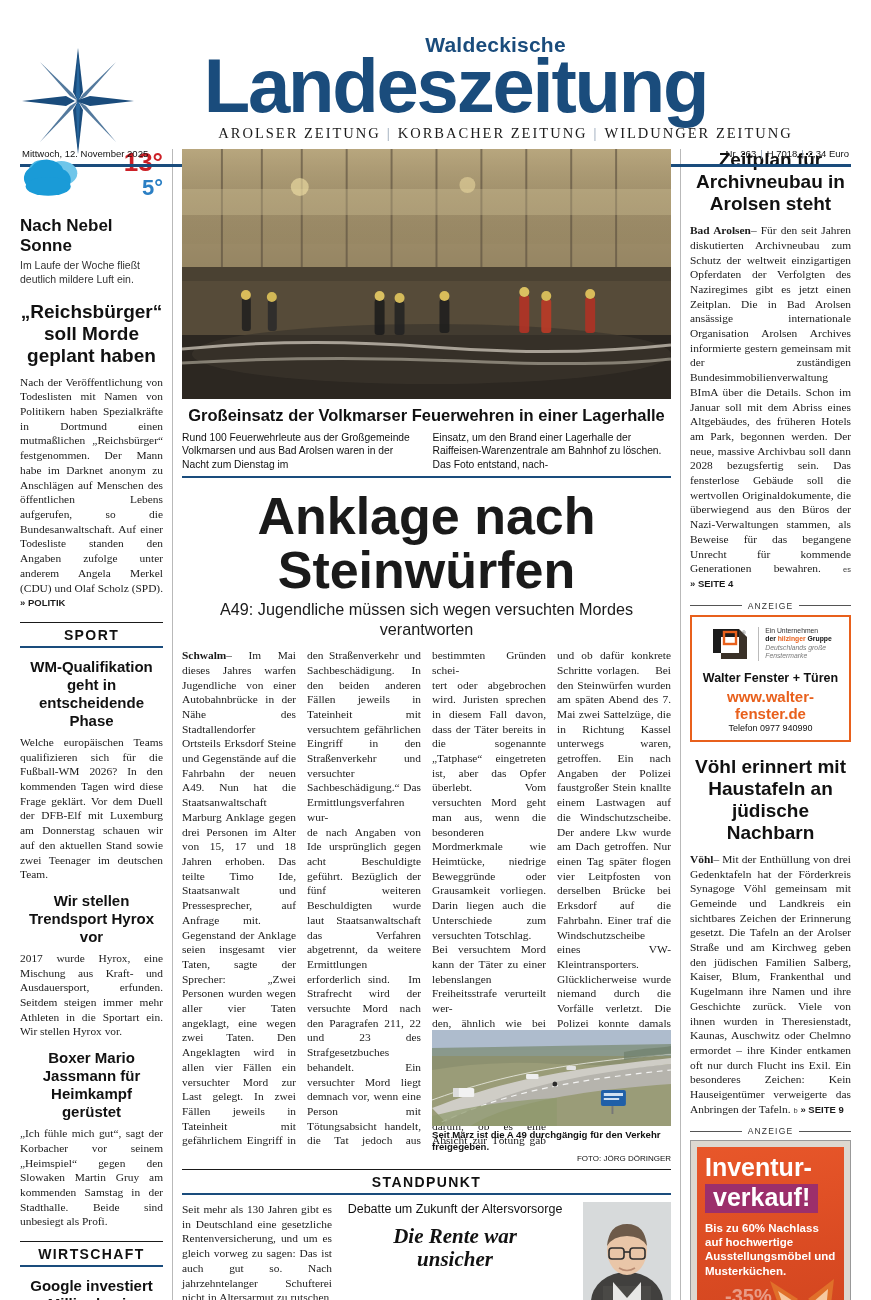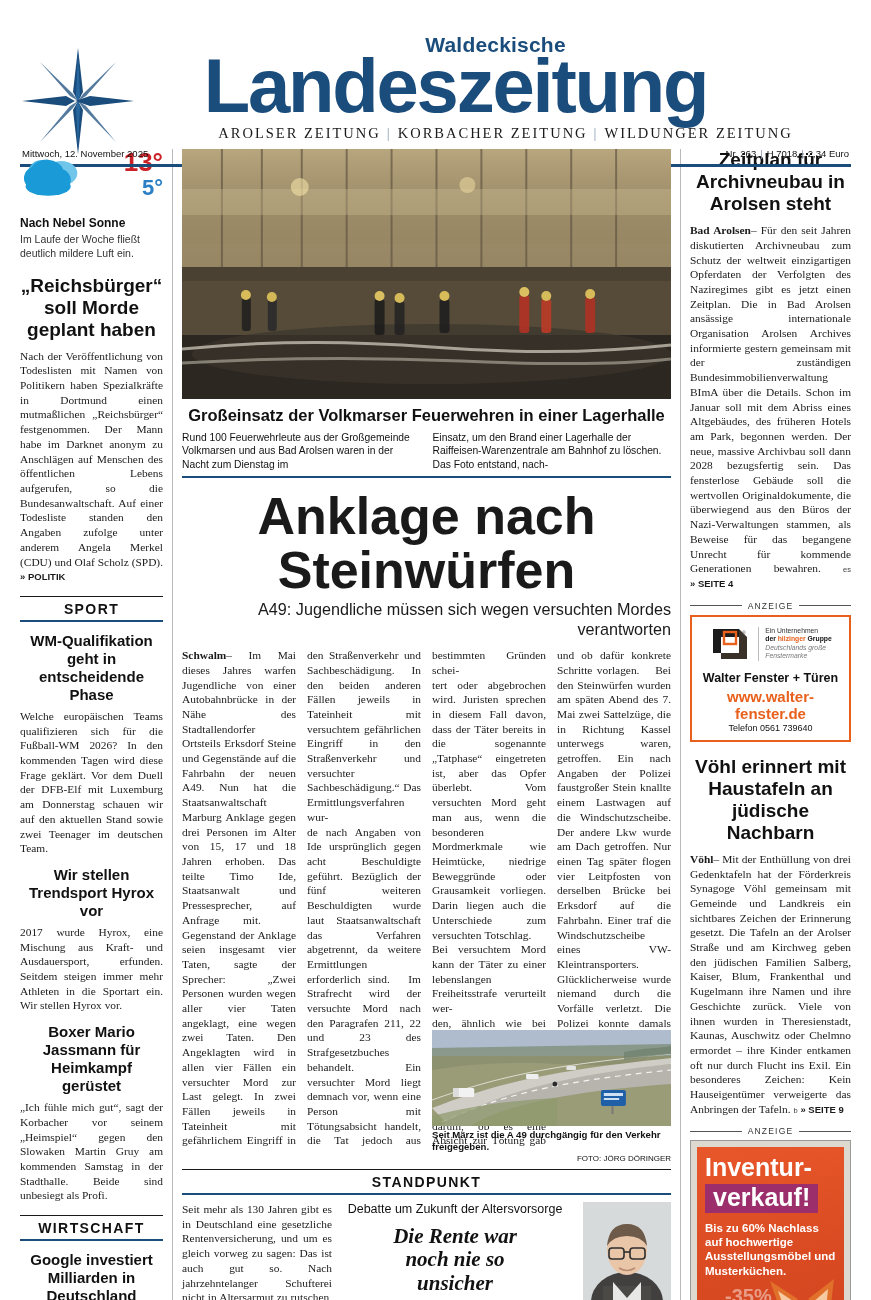--- a/index.html
+++ b/index.html
@@ -47,21 +47,21 @@
   .col-left { width: 152px; flex: none; padding-right: 9px; }
   .col-mid { width: 509px; flex: none; padding: 0 9px; border-left: 1px solid #b9b9b9; border-right: 1px solid #b9b9b9;}
   .col-right { width: 170px; flex: none; padding-left: 9px; }
 
   
   .weather { display: flex; align-items: flex-end; gap: 6px; margin-bottom: 16px; }
   .cloud-icon { width: 62px; height: 46px; position: relative; flex: none; margin-top: 4px;}
   .temps { text-align: right; flex: 1; font-family: "Liberation Sans", sans-serif; font-weight: bold; }
   .t-hi { font-size: 26px; color: #cc2027; line-height: 1; }
   .t-lo { font-size: 22px; color: #2b7fc4; line-height: 1.15; }
-  .w-head { font-family: "Liberation Sans", sans-serif; font-weight: bold; font-size: 12px; color: #111; margin-top: 2px;}
+  .w-head { font-family: "Liberation Sans", sans-serif; font-weight: bold; font-size: 17px; color: #111; margin-top: 2px;}
   .w-text { font-family: "Liberation Sans", sans-serif; font-size: 10.5px; color: #333; line-height: 1.3; margin-top: 3px; }
 
   
   h2.lead {
     font-family: "Liberation Sans", sans-serif; font-weight: bold;
     font-size: 19px; line-height: 1.16; text-align: center; color: #111;
     margin: 14px 0 8px;
   }
   h3.sec-head {
     font-family: "Liberation Sans", sans-serif; font-weight: bold;
@@ -98,21 +98,21 @@
   .credit { font-family: "Liberation Sans", sans-serif; font-size: 7.5px; color: #444; }
 
   
   .main-head {
     font-family: "Liberation Sans", sans-serif; font-weight: bold;
     font-size: 52px; text-align: center; line-height: 1.04; color: #1a1a1a;
     margin: 11px 0 3px;
   }
   .main-sub {
     font-family: "Liberation Sans", sans-serif; font-size: 16.2px;
-    text-align: right; color: #1a1a1a; margin-bottom: 9px; line-height: 1.2;
+    text-align: center; color: #1a1a1a; margin-bottom: 9px; line-height: 1.2;
   }
   .four-col { column-count: 4; column-gap: 11px; column-rule: none; }
   .author {
     font-family: "Liberation Sans", sans-serif; font-weight: bold;
     font-size: 10px; text-align: right; margin-top: 4px;
   }
 
   
   .anzeige-label {
     font-family: "Liberation Sans", sans-serif; font-size: 8.5px;
@@ -356,21 +356,20 @@
 
       <div style="display:flex;gap:11px;margin-top:7px">
         <div style="width:150px">
           <p class="body-text"><span>Seit mehr als 130 Jahren gibt es in Deutschland eine gesetzliche Rentenversicherung, und um es gleich vorweg zu sagen: Das ist auch gut so. Nach jahrzehntelanger Schufterei nicht in Altersarmut zu rutschen, ist ein zentrales Versprechen des Sozialstaats. Und eins, um das uns selbst Länder wie die USA beneiden, wo sich Senioren für Lebensmittelspenden in die Warteschlange stellen müssen.</span> </p>
         </div>
         <div style="flex:1">
           <div style="display:flex;gap:9px">
             <div style="flex:1">
               <div class="stand-kicker">Debatte um Zukunft der Altersvorsorge</div>
               <div class="stand-title">Die Rente war</div>
-              <div class="stand-title">noch nie so</div>
               <div class="stand-title">unsicher</div>
 
             </div>
             <div class="portrait">
               <svg width="88" height="104" viewBox="0 0 88 104">
                 <rect width="88" height="104" fill="#cfd3d6"></rect>
                 <rect y="0" width="88" height="104" fill="#d7dadb"></rect>
                 <ellipse cx="44" cy="100" rx="36" ry="30" fill="#41403e"></ellipse>
                 <rect x="20" y="84" width="48" height="20" fill="#4a4946"></rect>
                 <path d="M30 80 L44 96 L58 80 L58 104 L30 104 Z" fill="#e8e8e6"></path>
@@ -404,21 +403,21 @@
           </svg>
           <div class="ad-hilz">
             <div>Ein Unternehmen</div>
             <div><b>der </b><span class="orange">hilzinger</span><b> Gruppe</b></div>
             <div><i>Deutschlands große</i></div>
             <div><i>Fenstermarke</i></div>
           </div>
         </div>
         <div class="ad-walter-name">Walter Fenster + Türen</div>
         <div class="ad-walter-url">www.walter-fenster.de</div>
-        <div class="ad-walter-tel">Telefon 0561 739640</div>
+        <div class="ad-walter-tel">Telefon 0977 940990</div>
       </div>
 
       <h2 class="lead">Vöhl erinnert mit Haustafeln an jüdische Nachbarn</h2>
       <p class="body-text"><b class="place">Vöhl</b><span>– Mit der Enthüllung von drei Gedenktafeln hat der Förderkreis Synagoge Vöhl gemeinsam mit Gemeinde und Landkreis ein sichtbares Zeichen der Erinnerung gesetzt. Die Tafeln an der Arolser Straße und am Kirchweg geben den jüdischen Familien Salberg, Kaiser, Blum, Frankenthal und Kugelmann ihre Namen und ihre Geschichte zurück. Viele von ihnen wurden in Theresienstadt, Kaunas, Auschwitz oder Chelmno ermordet – ihre Kinder entkamen oft nur durch Flucht ins Exil. Ein besonderes Zeichen: Kein Hauseigentümer verweigerte das Anbringen der Tafeln.</span> <span class="credit">b</span> <span class="ref">» SEITE 9</span></p>
 
       <div class="anzeige-label">ANZEIGE</div>
       <div class="ad-moebel">
         <div class="ad-inner">
           <div class="ad-i1">Inventur-</div>
           <div class="ad-i2">verkauf!</div>

